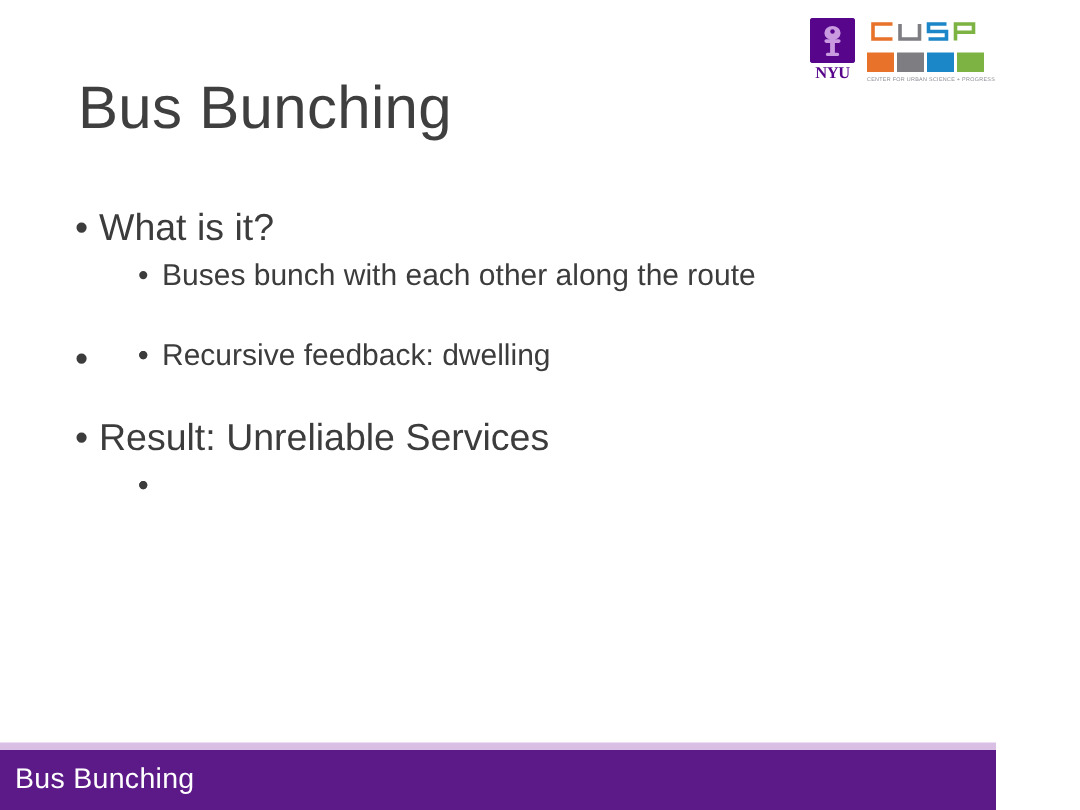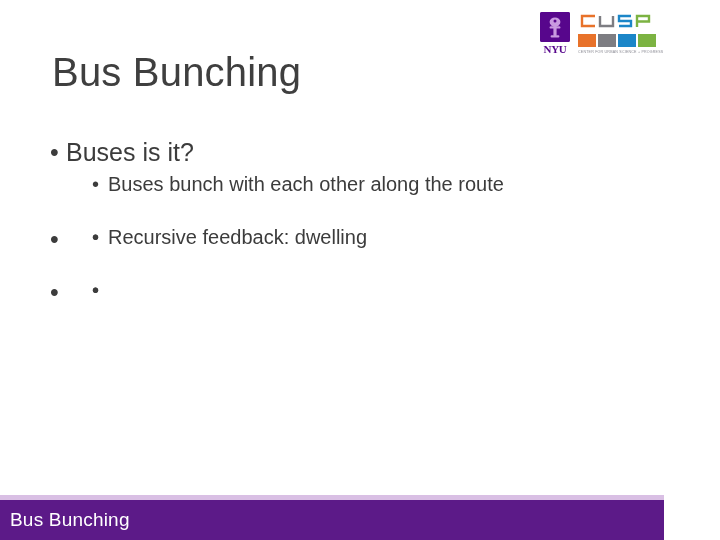--- a/index.html
+++ b/index.html
@@ -222,21 +222,21 @@
 
   </div>
 
   <div class="title">Bus Bunching</div>
 
   <div class="body">
 
     <div class="group">
       <div class="l1">
         <span class="dot">•</span>
-        <span>Buses is it?</span>
+        <span>What is it?</span>
       </div>
       <div class="l2">
         <span class="dot">•</span>
         <span>Buses bunch with each other along the route</span>
       </div>
     </div>
 
     <div class="group">
       <div class="l1">
         <span class="dot">•</span>
@@ -246,20 +246,21 @@
       </div>
       <div class="l2">
         <span class="dot">•</span>
         <span>Recursive feedback: dwelling</span>
       </div>
     </div>
 
     <div class="group">
       <div class="l1">
         <span class="dot">•</span>
+        <span>Result: Unreliable Services</span>
       </div>
       <div class="l2">
         <span class="dot">•</span>
       </div>
       <div class="l2">
         <span class="dot">•</span>
       </div>
     </div>
 
   </div>

